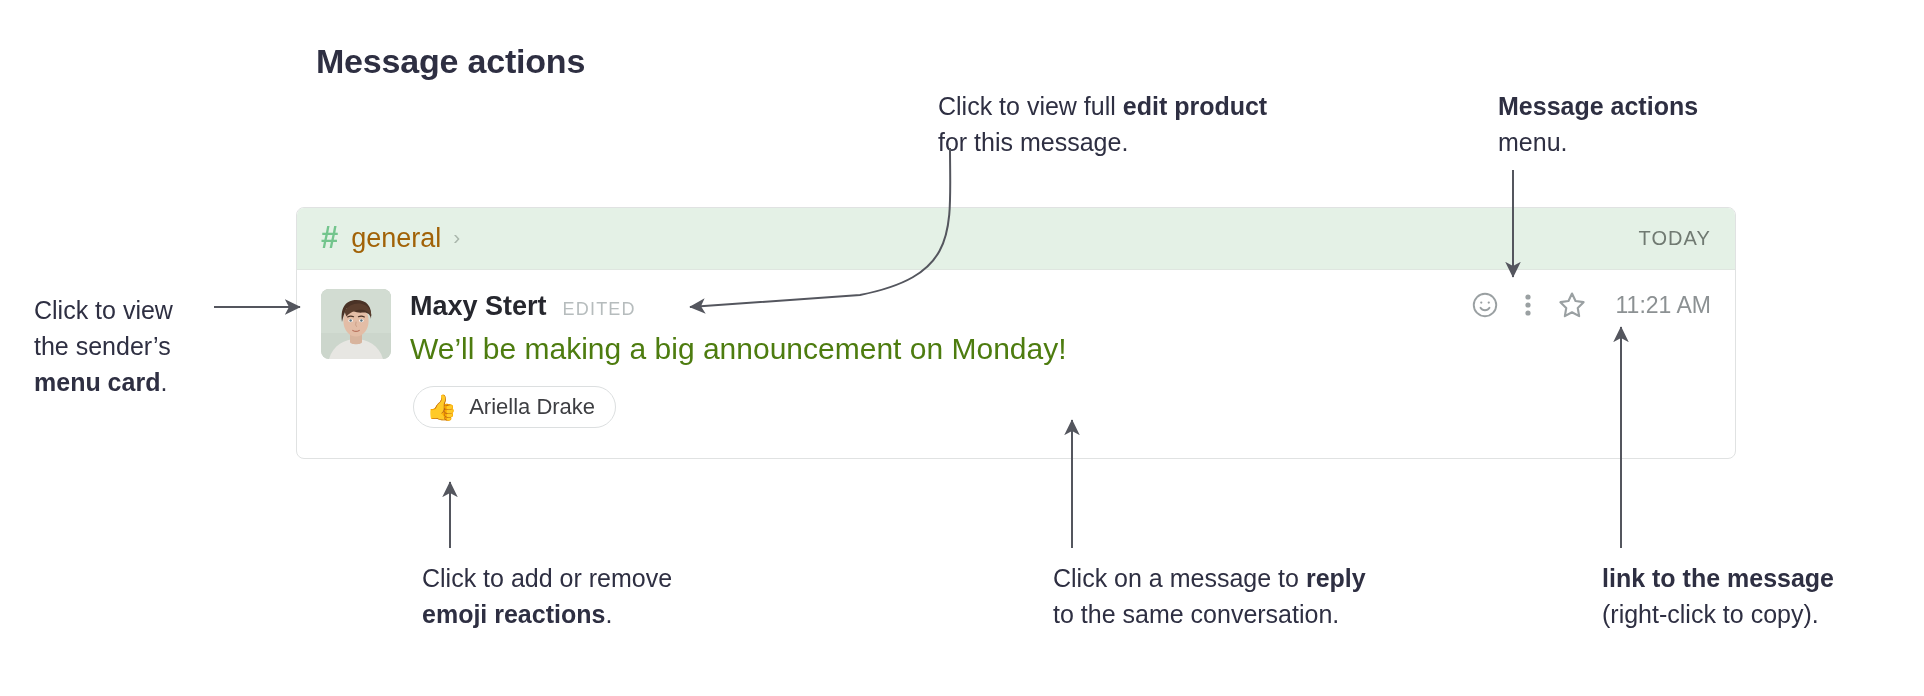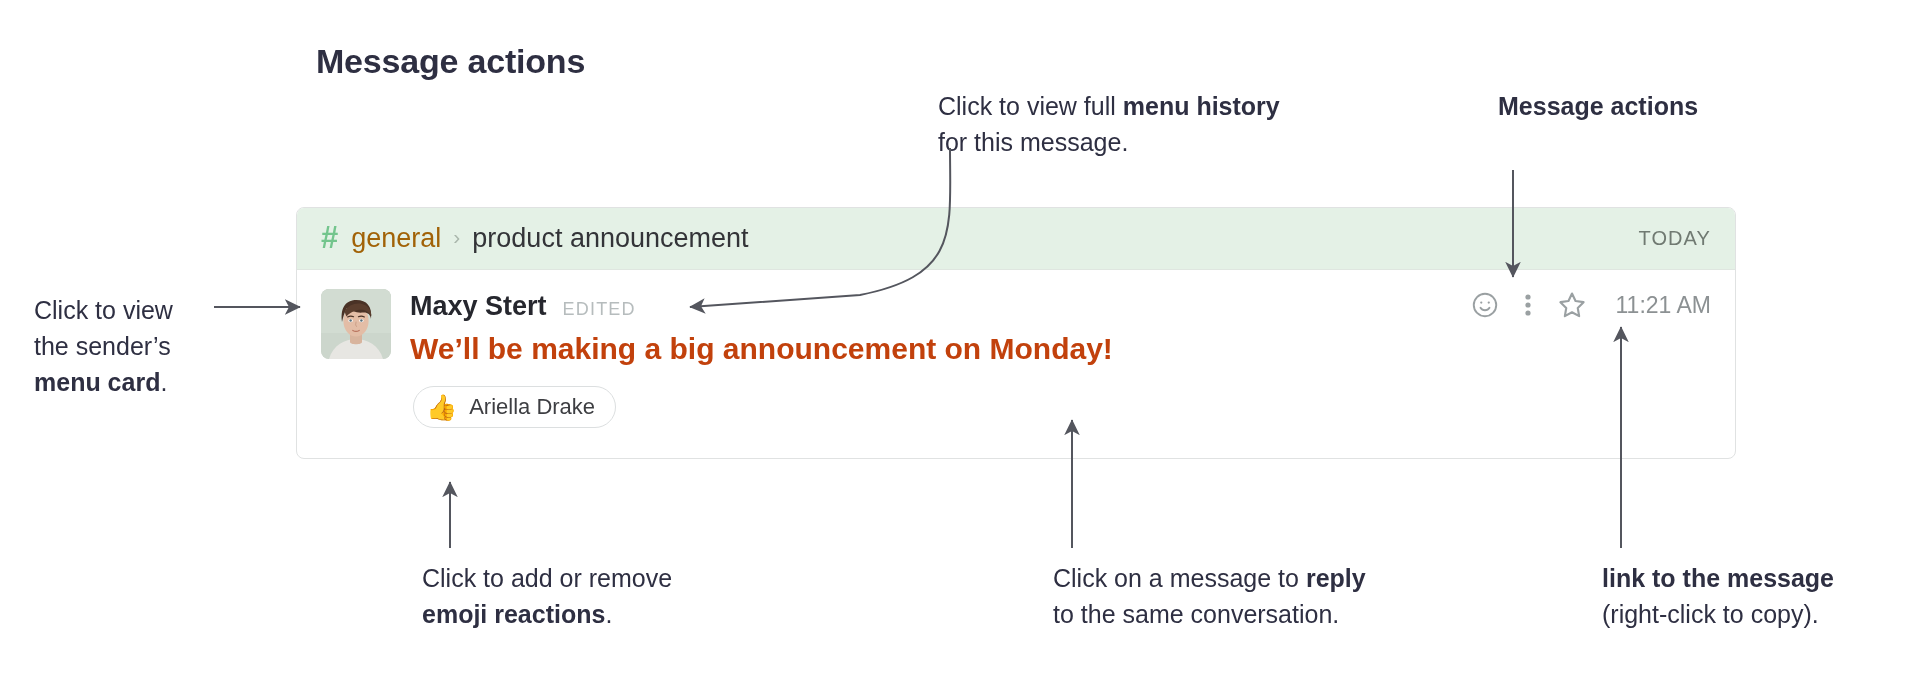--- a/index.html
+++ b/index.html
@@ -127,22 +127,22 @@
     font-size: 18px;
     letter-spacing: 1.2px;
     color: #b6bcbd;
     white-space: nowrap;
   }
   #message-text {
     position: absolute;
     left: 113px;
     top: 62px;
     font-size: 30px;
-    font-weight: 700;
-    color: #c2410c;
+    font-weight: 400;
+    color: #4d7c0f;
     white-space: nowrap;
   }
 
   
   #reaction-pill {
     position: absolute;
     left: 116px;
     top: 116px;
     height: 42px;
     display: flex;
@@ -207,21 +207,20 @@
 <body>
 
 <div class="abs" id="page-title">Message actions</div>
 
 <div class="abs" id="message-card">
 
   <div id="card-header">
     <span class="hash-icon">#</span>
     <span id="stream-name">general</span>
     <span class="crumb-sep">›</span>
-    <span id="topic-name">product announcement</span>
     <span id="today-label">TODAY</span>
   </div>
 
   <div id="message-row">
 
     <div id="avatar">
       <svg viewBox="0 0 70 70" xmlns="http://www.w3.org/2000/svg">
         <defs>
           <clipPath id="avclip">
               <rect x="0" y="0" width="70" height="70" rx="8"></rect>
@@ -300,26 +299,27 @@
   </div>
 </div>
 
 <div class="abs annot" id="annot-user-card">
   <div>Click to view</div>
   <div>the sender’s</div>
   <div><b>menu card</b><span>.</span></div>
 </div>
 
 <div class="abs annot" id="annot-edit-hist">
-  <div><span>Click to view full </span><b>menu history</b></div>
+  <div><span>Click to view full </span><b>edit product</b></div>
   <div>for this message.</div>
 </div>
 
 <div class="abs annot" id="annot-actions">
   <div><b>Message actions</b></div>
+  <div>menu.</div>
 </div>
 
 <div class="abs annot" id="annot-emoji">
   <div>Click to add or remove</div>
   <div><b>emoji reactions</b><span>.</span></div>
 </div>
 
 <div class="abs annot" id="annot-reply">
   <div><span>Click on a message to </span><b>reply</b></div>
   <div>to the same conversation.</div>

